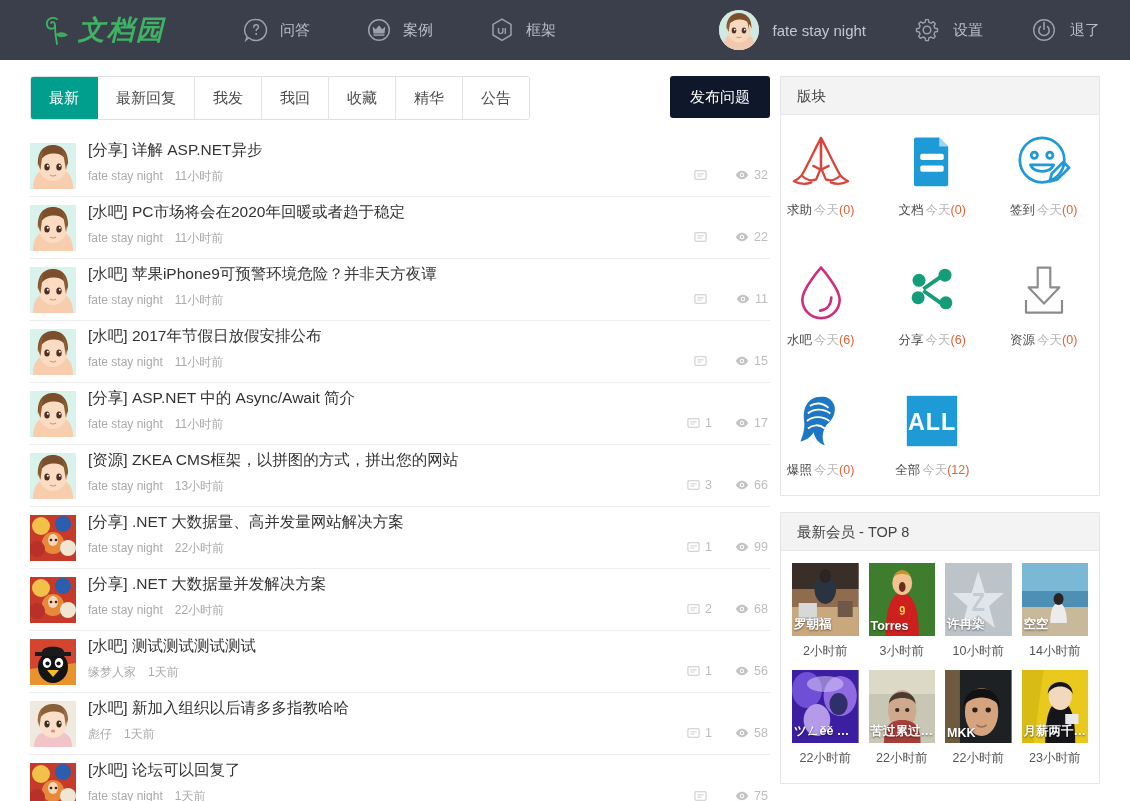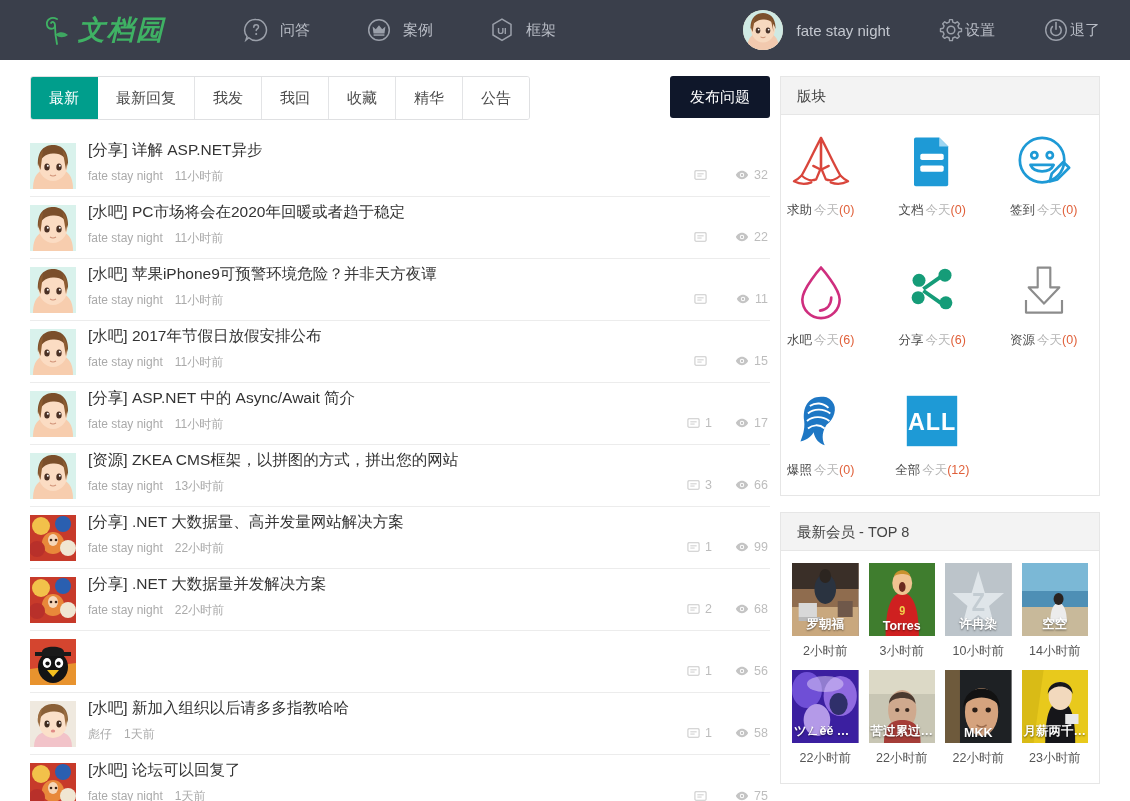--- a/index.html
+++ b/index.html
@@ -35,21 +35,21 @@
 
   .user-area {
     position: absolute; right: 30px; top: 0; height: 60px;
     display: flex; align-items: center; gap: 0;
   }
   .avatar-top {
     width: 40px; height: 40px; border-radius: 50%;
     overflow: hidden; background: #d9c2a6; flex: none;
   }
   .uname { color: #c3c7cf; font-size: 15px; margin-left: 14px; }
-  .user-act { display: flex; align-items: center; gap: 1px; margin-left: 48px; cursor: pointer; }
+  .user-act { display: flex; align-items: center; gap: 13px; margin-left: 48px; cursor: pointer; }
   .user-act .nav-label { font-size: 15px; }
 
   
   .page { display: flex; width: 1130px; height: 741px; }
   .left { width: 770px; padding: 16px 0 0 30px; }
   .right { width: 360px; padding: 16px 30px 0 10px; }
 
   
   .toolbar { display: flex; align-items: flex-start; height: 48px; position: relative; }
   .tabs { display: flex; border: 1px solid #dfe0e2; border-radius: 3px; overflow: hidden; background:#fff;align-items:flex-end; }
@@ -104,21 +104,21 @@
   .sec-lbl .cnt { color: #e0603a; }
 
   .grid-members { display: flex; flex-wrap: wrap; padding: 8px 6px 10px 6px; }
   .mem { width: 25%; padding: 4px 5px 6px 5px; cursor: pointer; }
   .mem-thumb {
     width: 100%; height: 73px; position: relative; overflow: hidden;
     background: #ccc;
   }
   .mem-name {
     position: absolute; left: 0; right: 0; bottom: 3px;
-    text-align: center; color: #fff; font-size: 12.5px; font-weight: 700;
+    text-align: left; color: #fff; font-size: 12.5px; font-weight: 700;
     text-shadow: 0 1px 2px rgba(0,0,0,.55);
     white-space: nowrap; overflow: hidden; text-overflow: ellipsis;
     padding: 0 2px;
   }
   .mem-time { text-align: center; font-size: 12.5px; color: #555; margin-top: 7px; }
 </style>
 </head>
 <body>
 
 <div class="topbar">
@@ -505,20 +505,24 @@
       <path d="M0 30 L46 24 L46 46 L0 46 Z" fill="#e8932e"></path>
       <ellipse cx="23" cy="28" rx="15" ry="16" fill="#141414"></ellipse>
       <path d="M5 13 L41 13 L41 17 L5 17 Z" fill="#1a1a1a"></path>
       <path d="M12 13 C12 6 34 6 34 13 Z" fill="#1a1a1a"></path>
       <ellipse cx="17" cy="24" rx="4.2" ry="5" fill="#fff"></ellipse>
       <ellipse cx="29" cy="24" rx="4.2" ry="5" fill="#fff"></ellipse>
       <circle cx="17.5" cy="24.5" r="2.1" fill="#111"></circle>
               <circle cx="28.5" cy="24.5" r="2.1" fill="#111"></circle>
       <path d="M17 31 L29 31 L23 38 Z" fill="#f4c01f"></path>
             </svg></div>
+          <div class="p-body">
+            <div class="p-title">[水吧] 测试测试测试测试</div>
+            <div class="p-meta"><span class="who">缘梦人家</span><span>1天前</span></div>
+          </div>
           <div class="p-stats">
             <div class="stat">
        <svg width="13" height="13" viewBox="0 0 14 14">
          <rect x="1" y="2" width="12" height="9" rx="1" fill="none" stroke="#c9c9c9" stroke-width="1.1"></rect>
          <path d="M3.6 5.2h6.8M3.6 7.6h4.6" stroke="#c9c9c9" stroke-width="1"></path>
        </svg>
        <span>1</span>
      </div>
      <div class="stat">
        <svg width="14" height="14" viewBox="0 0 16 16">

